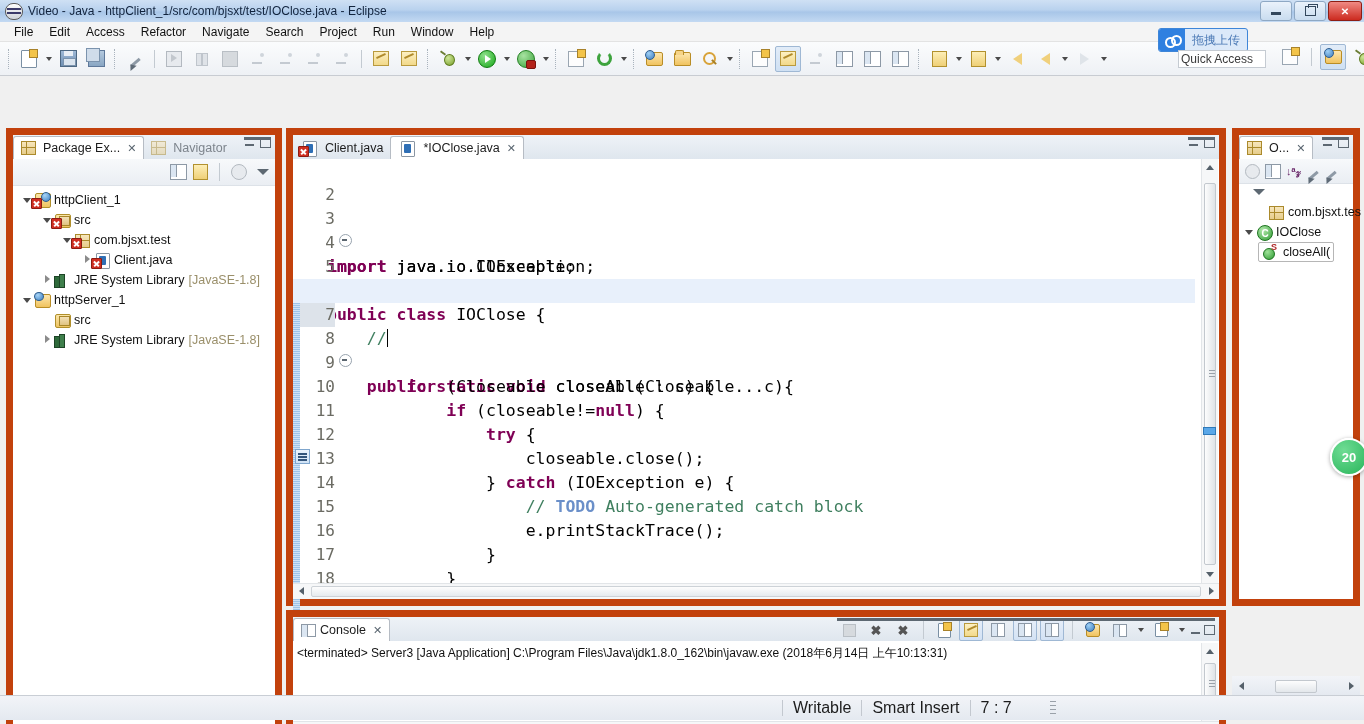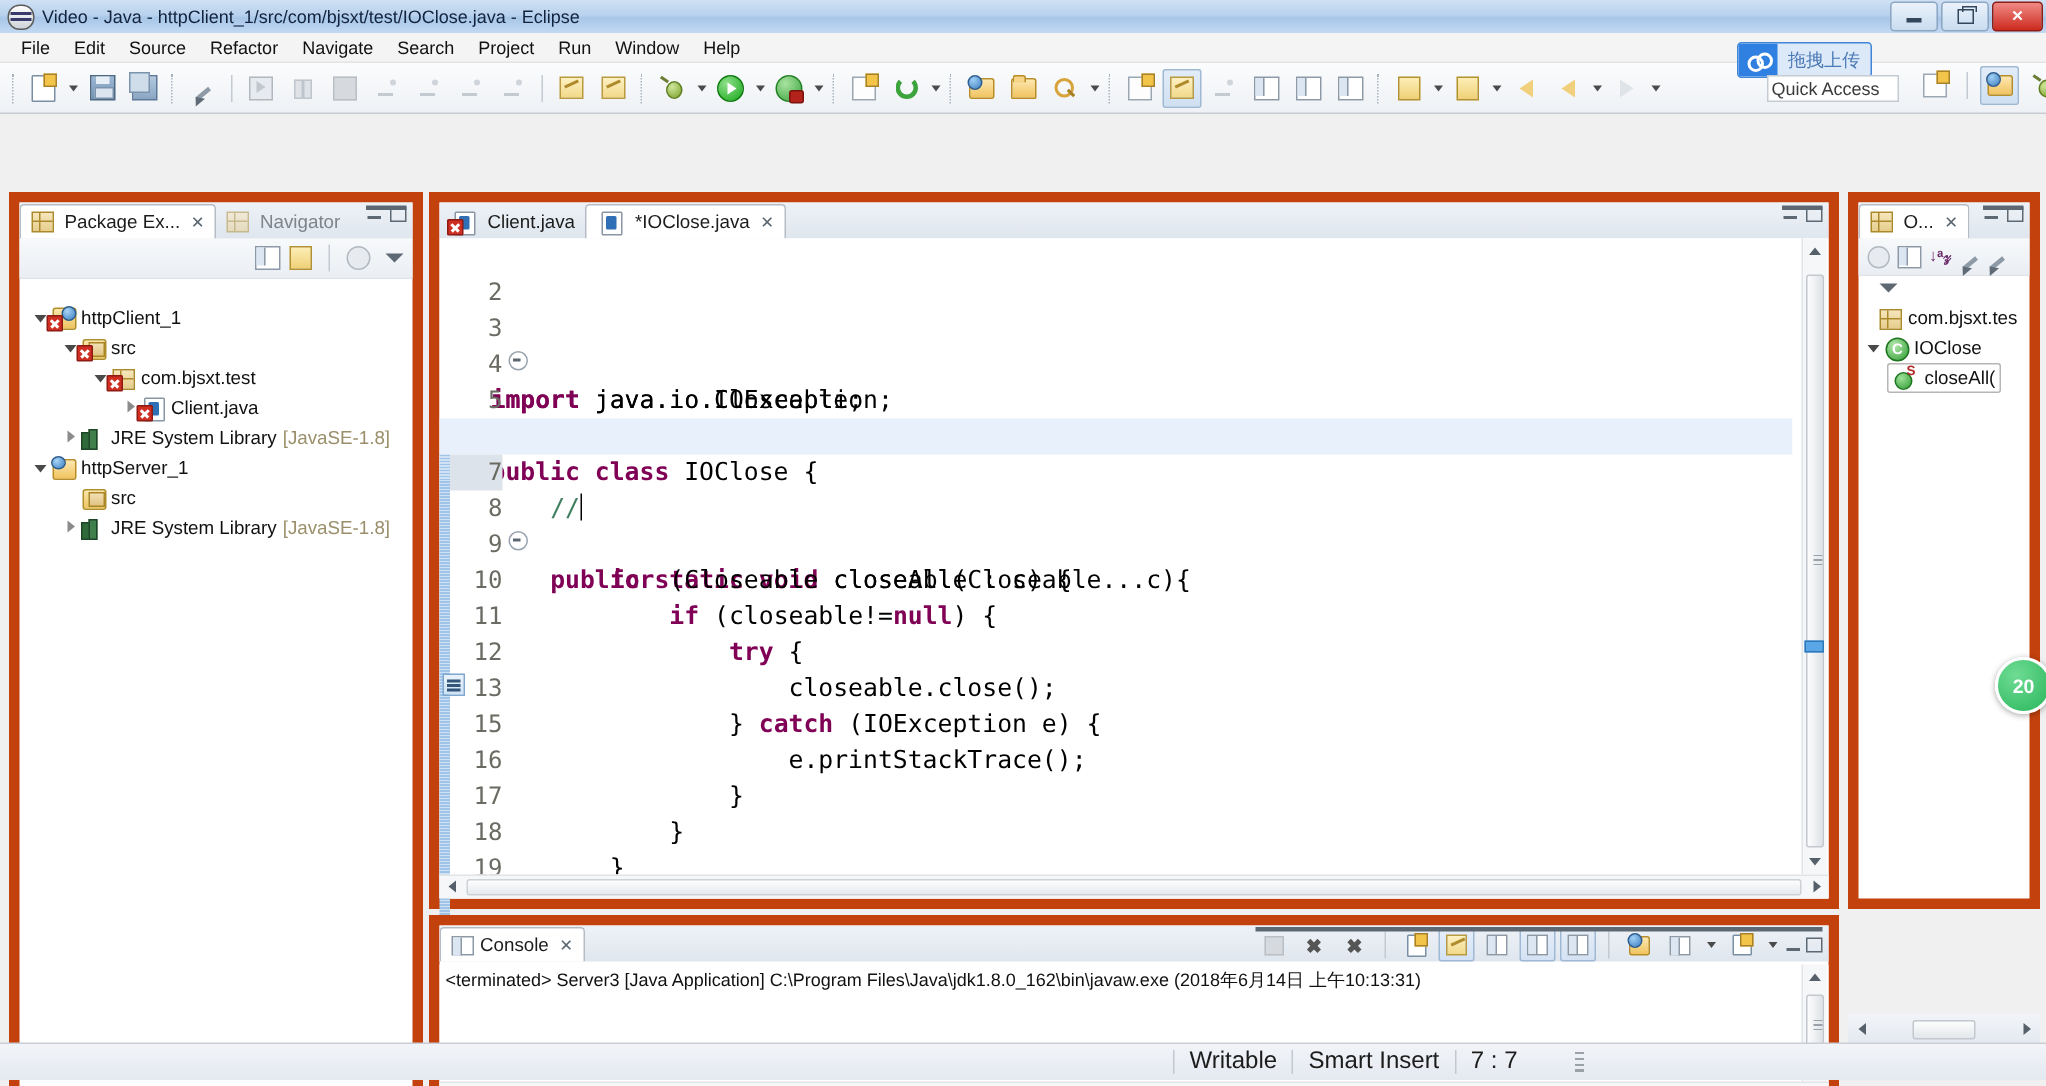--- a/index.html
+++ b/index.html
@@ -169,21 +169,21 @@
   .chrome-max::before{content:"";position:absolute;left:0;top:0;width:100%;height:2.5px;background:#5d6872;}
 
   .ptoolbar {
     height:26px; background:linear-gradient(to bottom,#f7f9fb,#eaeef3);
     border-bottom:1px solid #dde2e8; display:flex; align-items:center; justify-content:flex-end;
     padding-right:6px; gap:6px;
   }
 
   
   #pkgexp { left:6px; top:80px; width:276px; height:616px; }
-  .tree { padding:16px 0 0 0; font-size:12.5px; }
+  .tree { padding:4px 0 0 0; font-size:12.5px; }
   .trow { display:flex; align-items:center; height:20px; white-space:nowrap; }
   .trow .twist { width:12px; text-align:center; color:#4a4a4a; font-size:8px; }
   .tri-down{display:inline-block;width:0;height:0;border-left:4px solid transparent;border-right:4px solid transparent;border-top:5px solid #4a4a4a;}
   .tri-right{display:inline-block;width:0;height:0;border-top:4px solid transparent;border-bottom:4px solid transparent;border-left:5px solid #8b8b8b;}
   .ticon { width:18px; height:16px; position:relative; margin-right:3px; flex:none; }
   .err-x { position:absolute; left:-2px; bottom:-1px; width:9px; height:9px; background:#cf2f22; border:1px solid #8d1b12; border-radius:1px; }
   .err-x::before,.err-x::after{content:"";position:absolute;left:1px;top:3.5px;width:7px;height:1.6px;background:#fff;}
   .err-x::before{transform:rotate(45deg);} .err-x::after{transform:rotate(-45deg);}
   .i-proj { width:14px;height:13px;background:linear-gradient(#fbe5a8,#eec462);border:1px solid #b08f2b;border-radius:2px; }
   .i-proj::after{content:"";position:absolute;right:-1px;top:-2px;width:8px;height:8px;border-radius:50%;background:radial-gradient(circle at 35% 30%,#a8d5f7,#3d7fc2);border:1px solid #2b5c8f;}
@@ -305,21 +305,21 @@
       <div class="winbtn">
           <span class="maxglyph"></span>
         </div>
       <div class="winbtn close">✕</div>
     </div>
   </div>
 
   <div class="menubar">
     <div class="menuitem">File</div>
     <div class="menuitem">Edit</div>
-    <div class="menuitem">Source</div>
+    <div class="menuitem">Access</div>
     <div class="menuitem">Refactor</div>
     <div class="menuitem">Navigate</div>
     <div class="menuitem">Search</div>
     <div class="menuitem">Project</div>
     <div class="menuitem">Run</div>
     <div class="menuitem">Window</div>
     <div class="menuitem">Help</div>
   </div>
 
   <div class="toolbar">
@@ -658,20 +658,24 @@
         <div class="cline">
           <span class="lnum">12</span>
           <span class="ctext"><span class="pl">                    closeable.close();</span></span>
         </div>
 
         <div class="cline">
           <span class="lnum">13</span>
           <span class="ctext"><span class="pl">                </span><span class="pl">} </span><span class="kw">catch </span><span class="pl">(IOException e) {</span></span>
         </div>
 
+        <div class="cline">
+          <span class="lnum">14</span>
+          <span class="ctext"><span class="pl">                    </span><span class="cm">// </span><span class="todo">TODO</span><span class="cm"> Auto-generated catch block</span></span>
+        </div>
 
         <div class="cline">
           <span class="lnum">15</span>
           <span class="ctext"><span class="pl">                    e.printStackTrace();</span></span>
         </div>
 
         <div class="cline">
           <span class="lnum">16</span>
           <span class="ctext"><span class="pl">                }</span></span>
         </div>
@@ -735,21 +739,21 @@
       <span class="ic ic-persp" style="width:14px;height:13px"></span>
       <span style="font-size:11px;color:#6a2a6a;font-weight:bold">↓ᵃ𝓏</span>
       <span class="ic ic-pen" style="width:13px;height:13px"></span>
       <span class="ic ic-pen" style="width:13px;height:13px"></span>
     </div>
     <div style="height:16px;display:flex;align-items:center;padding-left:14px;">
       <span style="display:inline-block;width:0;height:0;border-left:6px solid transparent;border-right:6px solid transparent;border-top:6px solid #5d6872;"></span>
     </div>
 
     <div class="ol-tree">
-      <div class="trow" style="padding-left:12px">
+      <div class="trow" style="padding-left:28px">
         <span class="ticon">
             <span class="o-pkg" style="position:absolute;left:2px;top:2px"></span>
           </span>
         <span class="tlabel">com.bjsxt.tes</span>
       </div>
       <div class="trow" style="padding-left:4px">
         <span class="twist"><i class="tri-down"></i></span>
         <span class="ticon">
             <span class="o-class" style="position:absolute;left:2px;top:1px">C</span>
           </span>

